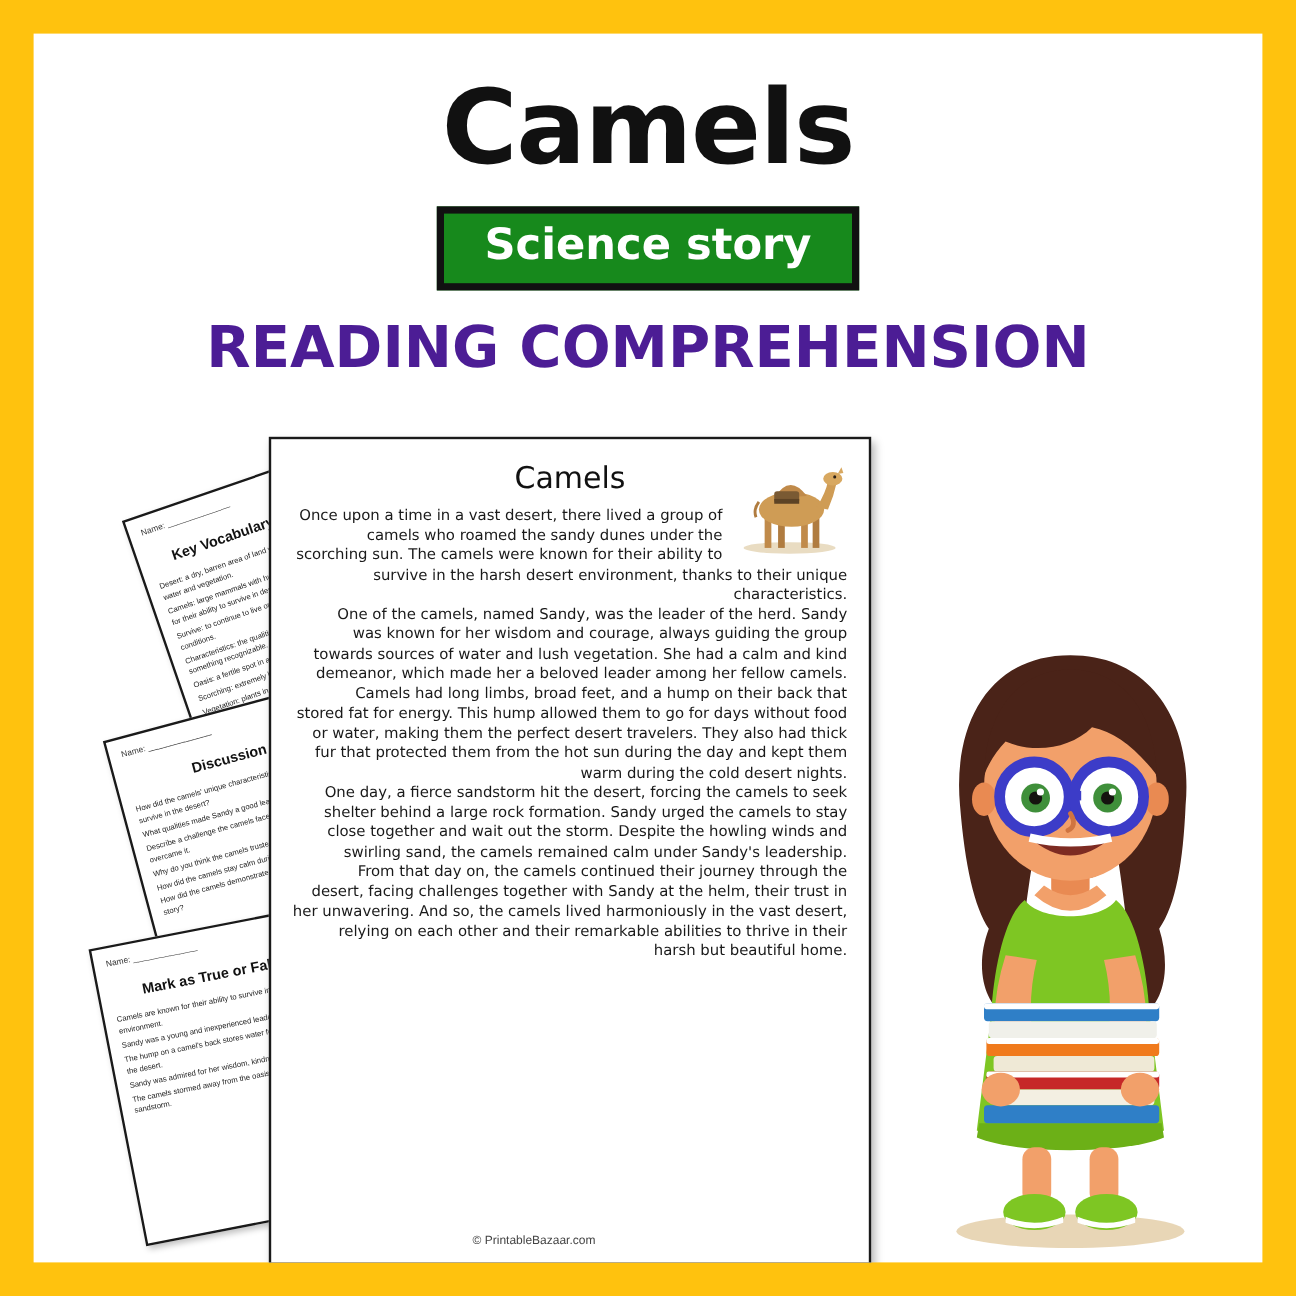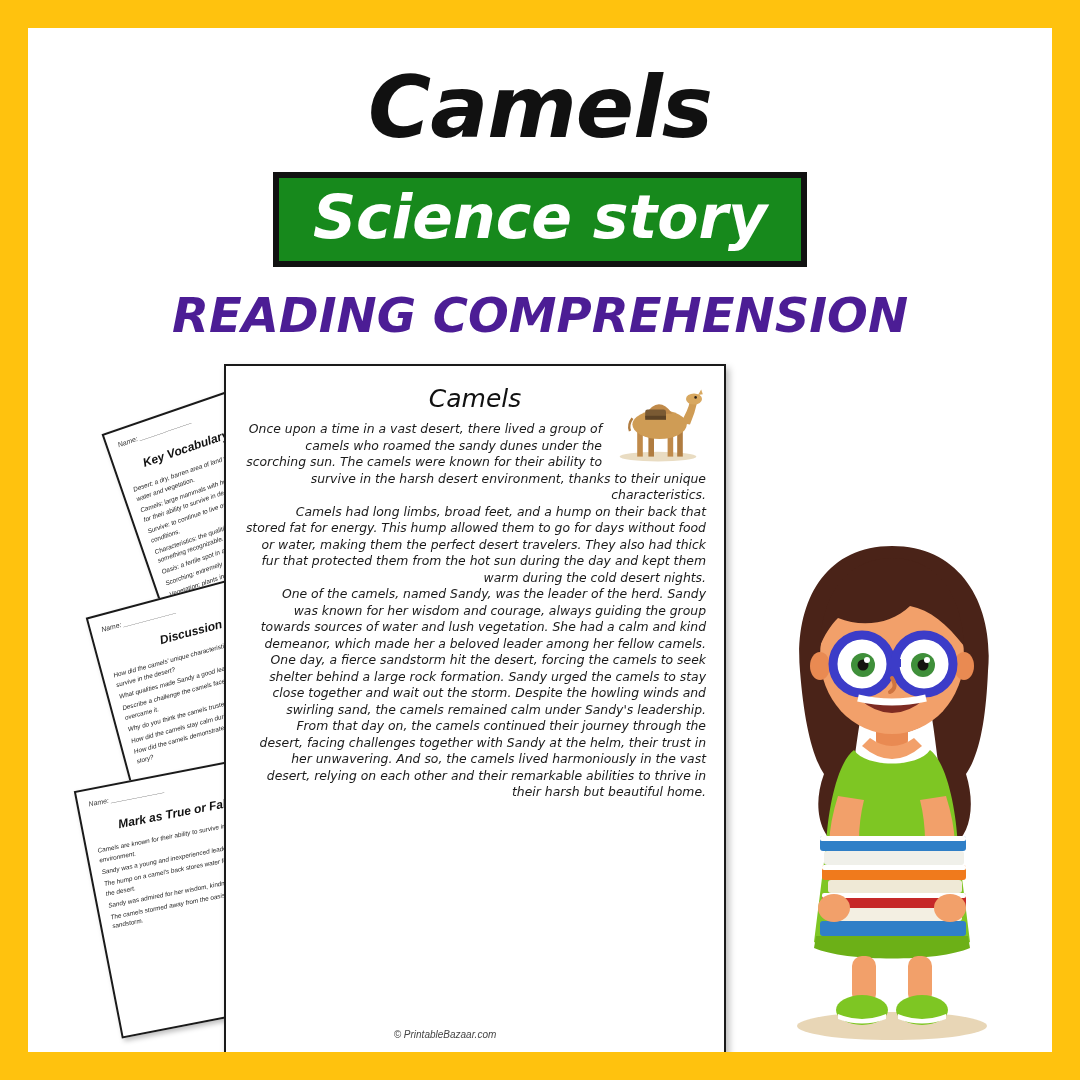--- a/index.html
+++ b/index.html
@@ -21,21 +21,20 @@
     box-sizing: border-box;
   }
   #inner {
     position: absolute;
     left: 28px;
     top: 28px;
     width: 1024px;
     height: 1024px;
     background: #ffffff;
     overflow: hidden;
-    font-style: italic;
   }
 
   
   .header {
     position: absolute;
     left: 0;
     top: 0;
     width: 1024px;
     text-align: center;
   }
@@ -51,21 +50,21 @@
   .badge {
     display: inline-block;
     margin-top: 22px;
     background: #17891c;
     border: 6px solid #111111;
     padding: 8px 34px 12px 34px;
   }
   .badge-text {
     font-family: "DejaVu Sans", sans-serif;
     font-weight: bold;
-    font-size: 60px;
+    font-size: 36px;
     line-height: 1.05;
     color: #ffffff;
   }
   .subtitle {
     margin-top: 20px;
     font-family: "DejaVu Sans", sans-serif;
     font-weight: bold;
     font-size: 48px;
     letter-spacing: 0px;
     color: #4c1d95;
@@ -265,22 +264,22 @@
           <ellipse cx="105" cy="20" rx="10" ry="7" fill="#d8a860"></ellipse>
           <path d="M110 15 l4 -7 l2 6 z" fill="#d8a860"></path>
           <circle cx="107" cy="18" r="1.6" fill="#2b2016"></circle>
 
           <path d="M28 44 q-6 8 -3 16" stroke="#b07c40" stroke-width="3" fill="none"></path>
         </svg>
       </div>
 
       <div class="passage-text">
         <p class="first">Once upon a time in a vast desert, there lived a group of camels who roamed the sandy dunes under the scorching sun. The camels were known for their ability to survive in the harsh desert environment, thanks to their unique characteristics.</p>
+        <p>One of the camels, named Sandy, was the leader of the herd. Sandy was known for her wisdom and courage, always guiding the group towards sources of water and lush vegetation. She had a calm and kind demeanor, which made her a beloved leader among her fellow camels.</p>
         <p>Camels had long limbs, broad feet, and a hump on their back that stored fat for energy. This hump allowed them to go for days without food or water, making them the perfect desert travelers. They also had thick fur that protected them from the hot sun during the day and kept them warm during the cold desert nights.</p>
-        <p>One of the camels, named Sandy, was the leader of the herd. Sandy was known for her wisdom and courage, always guiding the group towards sources of water and lush vegetation. She had a calm and kind demeanor, which made her a beloved leader among her fellow camels.</p>
         <p>One day, a fierce sandstorm hit the desert, forcing the camels to seek shelter behind a large rock formation. Sandy urged the camels to stay close together and wait out the storm. Despite the howling winds and swirling sand, the camels remained calm under Sandy's leadership.</p>
         <p>From that day on, the camels continued their journey through the desert, facing challenges together with Sandy at the helm, their trust in her unwavering. And so, the camels lived harmoniously in the vast desert, relying on each other and their remarkable abilities to thrive in their harsh but beautiful home.</p>
       </div>
 
       <div class="credit">© PrintableBazaar.com</div>
     </div>
 
     <div id="girl">
       <svg viewBox="0 0 300 540" width="300" height="540" aria-hidden="true">
 

